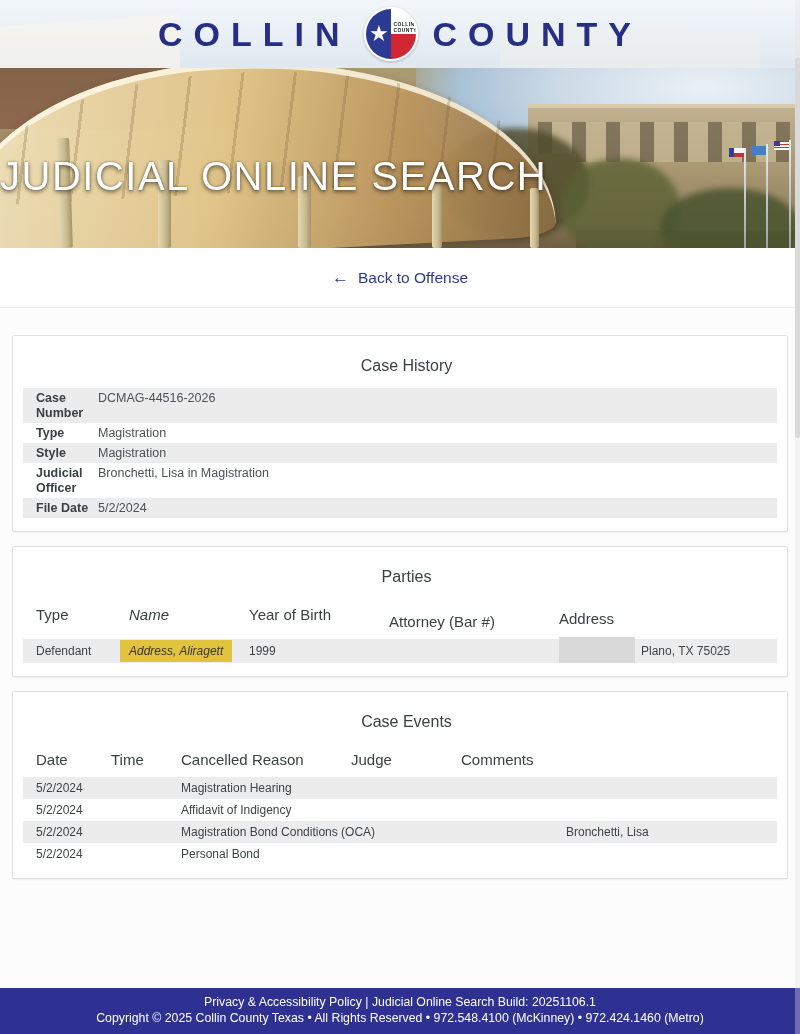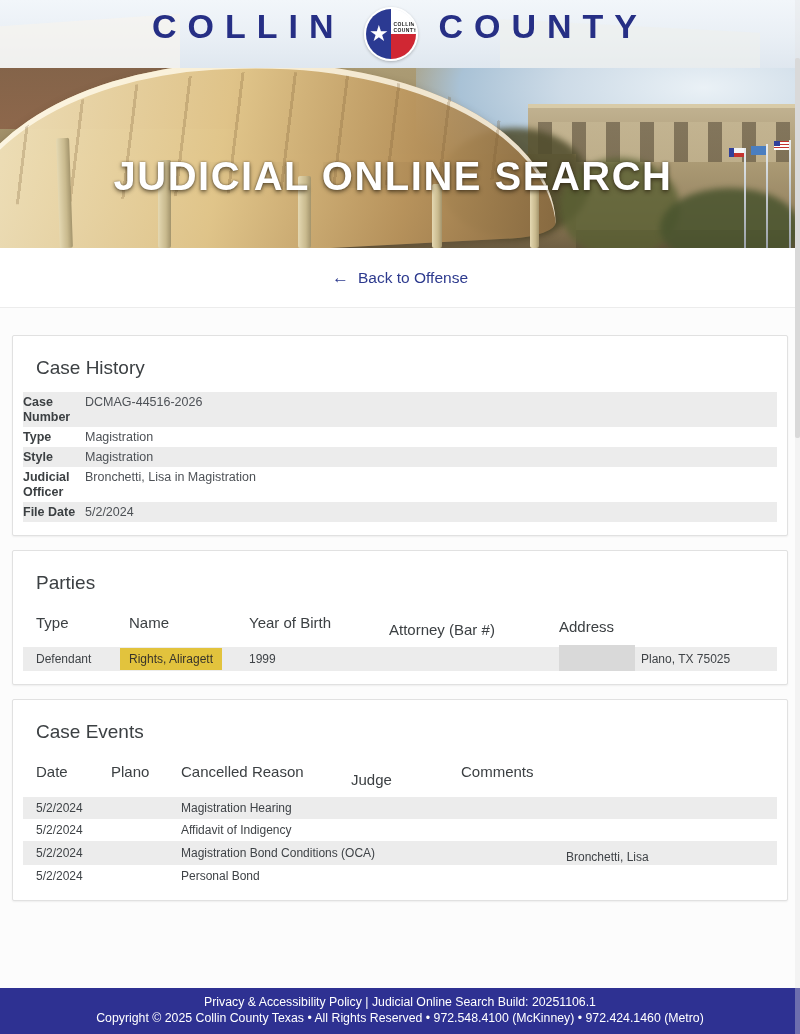--- a/index.html
+++ b/index.html
@@ -13,21 +13,21 @@
   .topbar {
     height:68px; flex:0 0 68px;
     background:linear-gradient(180deg,#f2f6fa 0%,#e9eff5 55%,#dfe7ef 100%);
     display:flex; align-items:center; justify-content:center; gap:18px;
     position:relative; overflow:hidden;
   }
   .topbar::before{ content:""; position:absolute; left:0; top:20px; width:180px; height:60px;
     background:#f7f4ee; transform:skewY(-4deg); opacity:.7; }
   .topbar::after{ content:""; position:absolute; right:40px; top:26px; width:260px; height:50px;
     background:#eef0ec; transform:skewY(3deg); opacity:.6; }
-  .brand { display:flex; gap:20px; z-index:2; cursor:pointer; }
+  .brand { display:flex; align-items:center; gap:14px; z-index:2; cursor:pointer; }
   .brand-word { font-size:34px; font-weight:bold; letter-spacing:11px; color:#262f85; }
   .logo { width:54px; height:54px; border-radius:50%; position:relative; overflow:hidden;
     border:2px solid #fff; box-shadow:0 1px 3px rgba(0,0,0,.25); flex:0 0 54px; }
   .logo-left { position:absolute; left:0; top:0; width:50%; height:100%; background:#2b3a92;
     display:flex; align-items:center; justify-content:center; }
   .logo-star { color:#fff; font-size:22px; line-height:1; }
   .logo-tr { position:absolute; right:0; top:0; width:50%; height:50%; background:#fff;
     display:flex; flex-direction:column; align-items:flex-start; justify-content:flex-end;
     padding:0 0 1px 2px; }
   .logo-tr span { font-size:5px; font-weight:bold; color:#1c1c1c; letter-spacing:.4px; line-height:6px; }
@@ -71,61 +71,61 @@
   .pole { position:absolute; width:2px; background:linear-gradient(180deg,#e8ecef,#9aa1a8); }
   .p1{ left:744px; top:80px; height:100px;} .p2{ left:766px; top:76px; height:104px;} .p3{ left:789px; top:72px; height:108px;}
   .flag { position:absolute; width:15px; height:9px; }
   .f-tx { left:729px; top:80px;
     background:linear-gradient(90deg,#30409a 0 34%,transparent 34%),
                linear-gradient(180deg,#f4f6f8 0 50%,#c4332f 50%); }
   .f-cc { left:751px; top:78px; background:#4a7ec0; }
   .f-us { left:774px; top:73px;
     background:repeating-linear-gradient(180deg,#c4332f 0 1.5px,#fff 1.5px 3px); }
   .f-us::before{ content:""; position:absolute; left:0; top:0; width:6px; height:4.5px; background:#30409a; }
-  .bn-title { position:absolute; left:0; right:14px; top:86px; text-align:center;
-    font-size:40px; font-weight:bold; color:#fff; letter-spacing:1.5px;
+  .bn-title { position:absolute; left:0; right:14px; top:86px; text-align:left;
+    font-size:40px; font-weight:normal; color:#fff; letter-spacing:1.5px;
     text-shadow:0 2px 4px rgba(40,30,15,.65), 0 0 2px rgba(40,30,15,.5); z-index:5; }
 
   
   .backbar { height:60px; flex:0 0 60px; background:#fff; display:flex; align-items:center;
     justify-content:center; border-bottom:1px solid #ececec; }
   .back-link { color:#2d3a8e; font-size:15.5px; display:flex; align-items:center; gap:9px;
     cursor:pointer; text-decoration:none; }
   .back-arrow { font-size:17px; line-height:1; }
 
   
   .content { flex:1 1 auto; background:#fcfcfc; padding-top:27px; overflow:hidden; }
   .card { background:#fff; border:1px solid #e1e1e1; border-radius:2px; margin:0 12px 14px 12px;
     padding:21px 10px 13px 10px; box-shadow:0 1px 2px rgba(0,0,0,.06); }
-  .card-title { font-size:19px; color:#3c4043; margin:0 0 13px 13px; font-weight:400; }
+  .card-title { font-size:16px; color:#3c4043; margin:0 0 13px 13px; font-weight:400;text-align:center; }
 
   
   .kv-row { display:flex; font-size:12.5px; line-height:15px; padding:2.5px 0; }
   .kv-row.alt { background:#ececec; }
-  .kv-label { width:62px; flex:0 0 62px; font-weight:bold; color:#3c4043; }
+  .kv-label { width:62px; flex:0 0 62px; margin-left:13px; font-weight:bold; color:#3c4043; }
   .kv-value { flex:1; color:#4d5156; }
 
   
   .thead { display:flex; font-size:15px; color:#3c4043; padding:7px 0 9px 0; }
   .trow { display:flex; font-size:12px; color:#3f4347; align-items:center; min-height:22px; padding:1px 0; }
   .trow.alt { background:#ececec; }
   .cell { padding-left:13px; overflow:visible; white-space:nowrap; }
 
   
-  .pc1{ width:93px; flex:0 0 93px; } .pc2{ width:120px; flex:0 0 120px; }
+  .pc1{ width:93px; flex:0 0 93px; } .pc2{ width:120px; flex:0 0 120px;font-style:italic; }
   .pc3{ width:140px; flex:0 0 140px; } .pc4{ width:170px; flex:0 0 170px;margin-top:7px; }
   .pc5{ flex:1; display:flex; align-items:center; }
   .hl-name { background:#e2c33d; color:#38342a; padding:4px 9px; margin-left:-9px; display:inline-block; }
   .redact { display:inline-block; width:76px; height:26px; background:#d9d9d9; margin:-4px 6px -2px 0; }
   .parties-row { min-height:23px; }
 
   
   .ec1{ width:75px; flex:0 0 75px;} .ec2{ width:70px; flex:0 0 70px;}
   .ec3{ width:215px; flex:0 0 215px;} .ec4{ width:170px; flex:0 0 170px;}
-  .ec5{ width:110px; flex:0 0 110px;margin-top:8px;} .ec6{ flex:1;}
+  .ec5{ width:110px; flex:0 0 110px;} .ec6{ flex:1;}
 
   
   .cc1{ width:148px; flex:0 0 148px;} .cc2{ width:106px; flex:0 0 106px;}
   .cc3{ width:190px; flex:0 0 190px;} .cc4{ width:196px; flex:0 0 196px;}
   .cc5{ flex:1; }
 
   
   .footer { flex:0 0 46px; height:46px; background:#2e3192; color:#fff; text-align:center;
     font-size:12.3px; line-height:15.5px; padding-top:7px; z-index:6; }
   .footer a { color:#fff; text-decoration:none; cursor:pointer; }
@@ -219,36 +219,36 @@
     <div class="thead">
       <div class="cell pc1">Type</div>
       <div class="cell pc2">Name</div>
       <div class="cell pc3">Year of Birth</div>
       <div class="cell pc4">Attorney (Bar #)</div>
       <div class="cell pc5">Address</div>
     </div>
     <div class="trow alt parties-row">
       <div class="cell pc1">Defendant</div>
       <div class="cell pc2">
-        <span class="hl-name">Rights, Aliragett</span>
+        <span class="hl-name">Address, Aliragett</span>
       </div>
       <div class="cell pc3">1999</div>
       <div class="cell pc4"></div>
       <div class="cell pc5">
         <span class="redact"></span>
         <span>Plano, TX 75025</span>
       </div>
     </div>
   </div>
 
   <div class="card">
     <div class="card-title">Case Events</div>
     <div class="thead">
       <div class="cell ec1">Date</div>
-      <div class="cell ec2">Plano</div>
+      <div class="cell ec2">Time</div>
       <div class="cell ec4">Cancelled Reason</div>
       <div class="cell ec5">Judge</div>
       <div class="cell ec6">Comments</div>
     </div>
     <div class="trow alt">
       <div class="cell ec1">5/2/2024</div>
       <div class="cell ec2"></div>
       <div class="cell ec3">Magistration Hearing</div>
       <div class="cell ec4"></div>
       <div class="cell ec5"></div>

